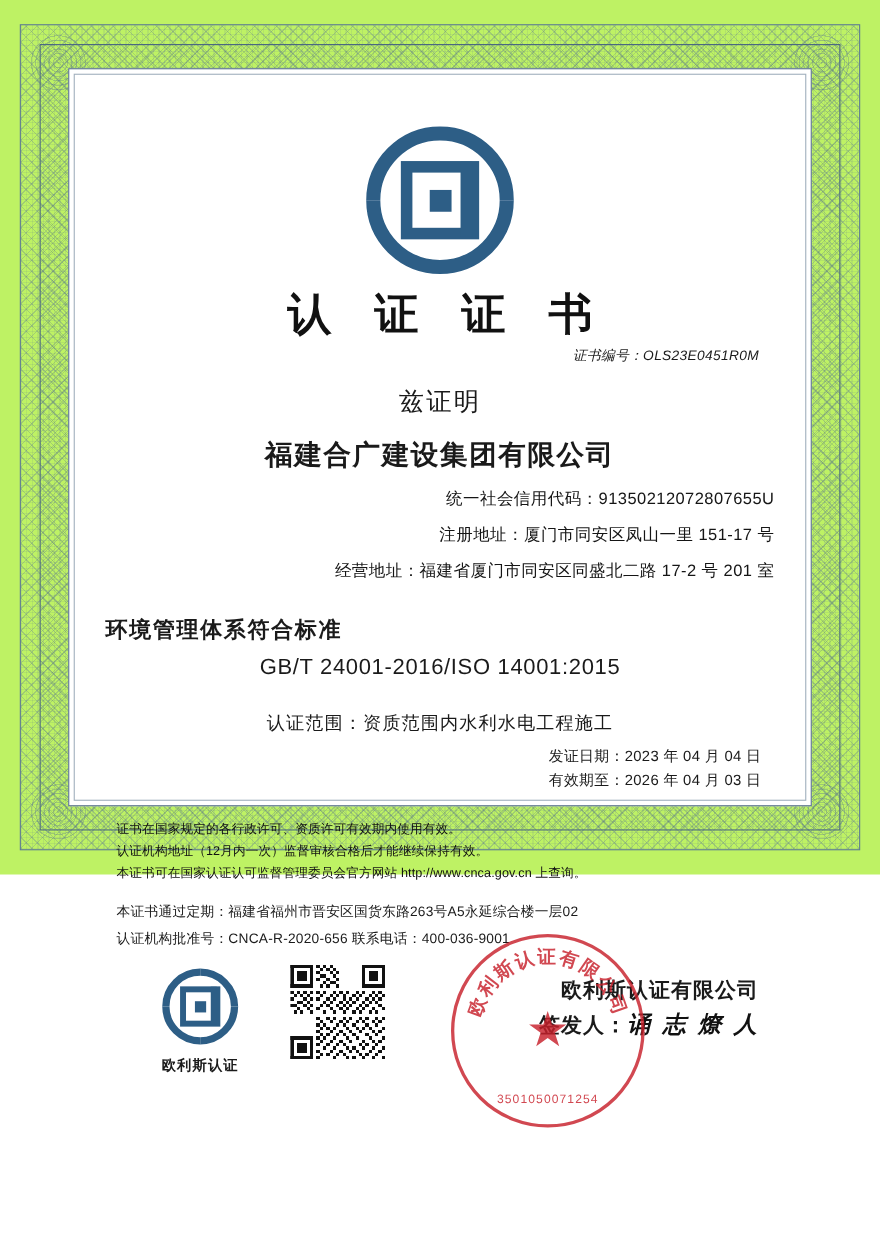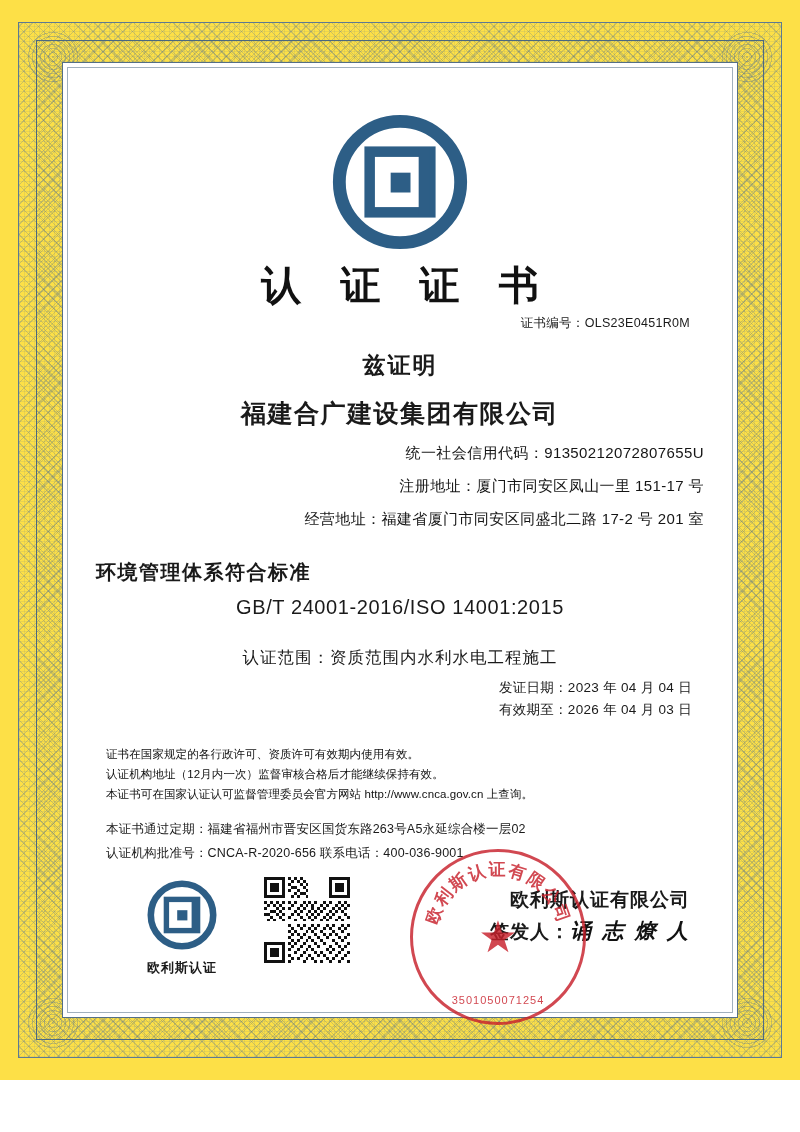--- a/index.html
+++ b/index.html
@@ -12,22 +12,22 @@
     height: 1132px;
     font-family: "Liberation Sans", sans-serif;
     color: #1a1a1a;
     overflow: hidden;
   }
 
   
   .certificate {
     position: relative;
     width: 800px;
-    height: 1080px;
-    background: #fde047;
+    height: 795px;
+    background: #bef264;
     box-sizing: border-box;
   }
 
   
   .border-outer {
     position: absolute;
     left: 18px; top: 22px; right: 18px; bottom: 22px;
     border: 1px solid #5d7a93;
     background:
       repeating-linear-gradient(45deg, rgba(93,122,147,0.30) 0 1px, transparent 1px 7px),
@@ -96,26 +96,27 @@
     margin: 6px 0 2px 0;
     text-indent: 14px;
   }
 
   .cert-no {
     text-align: right;
     font-size: 12.5px;
     color: #1a1a1a;
     margin: 2px 14px 0 0;
     letter-spacing: .3px;
+    font-style: italic;
   }
 
   .hereby {
     text-align: center;
     font-size: 23px;
-    font-weight: bold;
+    font-weight: normal;
     margin: 18px 0 2px 0;
     letter-spacing: 2px;
   }
 
   .company {
     text-align: center;
     font-size: 25px;
     font-weight: bold;
     margin: 16px 0 8px 0;
     letter-spacing: 1.5px;

